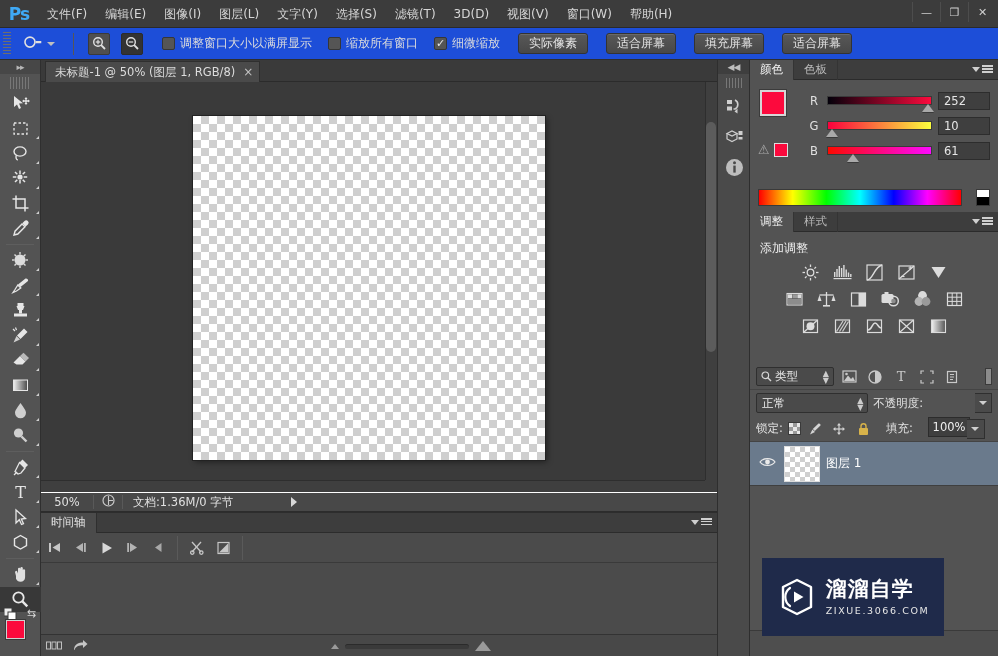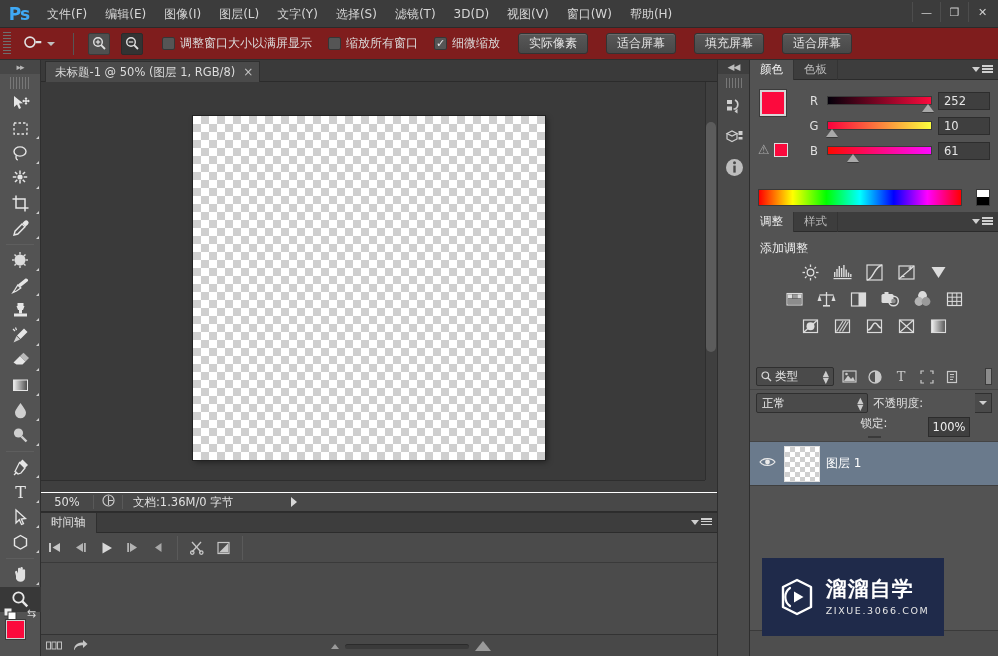--- a/index.html
+++ b/index.html
@@ -31,21 +31,21 @@
   }
   .winbtns{ position:absolute; right:2px; top:2px; display:flex; }
   .winbtn{
     width:28px; height:20px; display:flex; align-items:center; justify-content:center;
     color:#d0d0d0; font-size:11px; border-left:1px solid #4d4d4d;
   }
 
   
   .optbar{
     position:absolute; left:0; top:28px; width:998px; height:32px;
-    background:#7f1d1d;
+    background:#1d4ed8;
     border-bottom:1px solid #2e2e2e;
     display:flex; align-items:center; gap:8px;
   }
   .opt-grip{ width:8px; height:24px; margin-left:3px;
     background:repeating-linear-gradient(to bottom,#6e6e6e 0 1px,transparent 1px 3px);}
   .tool-ind{ display:flex; align-items:center; padding:0 4px 0 6px;}
   .tool-ind .mag{ font-size:15px; color:#d8d8d8; transform:rotate(-45deg); display:inline-block; }
   .tinytri{ width:0;height:0;border-left:4px solid transparent;border-right:4px solid transparent;border-top:4px solid #bfbfbf; margin-left:5px;}
   .sep-v{ width:1px; height:22px; background:#393939; border-right:1px solid #565656; margin:0 6px;}
   .optbtn{
@@ -263,21 +263,21 @@
   .lp-lab{ font-size:11.5px; color:#e2e2e2; white-space:nowrap;}
   .lp-numbox{
     height:20px; width:44px; background:#3f3f3f; border:1px solid #2c2c2c;
     display:flex;align-items:center;justify-content:center; font-size:11.5px; color:#efefef;margin-top:48px;
   }
   .lp-numarrow{
     height:20px; width:18px; background:#4a4a4a; border:1px solid #2f2f2f; border-left:none;
     display:flex;align-items:center;justify-content:center;
   }
   .lp-row3{ height:26px; display:flex; align-items:center; padding:0 6px; gap:5px;
-    border-bottom:1px solid #444;flex-direction:column;}
+    border-bottom:1px solid #444;}
   .lock-icon{ width:19px;height:19px; display:flex;align-items:center;justify-content:center; color:#d4d4d4; font-size:12px;}
   .lock-icon.chk{ background-image:
       linear-gradient(45deg,#9a9a9a 25%,transparent 25%,transparent 75%,#9a9a9a 75%),
       linear-gradient(45deg,#9a9a9a 25%,transparent 25%,transparent 75%,#9a9a9a 75%);
       background-size:8px 8px; background-position:0 0,4px 4px; background-color:#e8e8e8;
       width:13px;height:13px; border:1px solid #3a3a3a;}
   .layerlist{ position:absolute; left:0; top:78px; right:0; bottom:28px; background:#535353; overflow:hidden;}
   .layerrow{
     height:44px; display:flex; align-items:center; background:#6a7a8c;
     border-bottom:1px solid #3f3f3f; padding:0 6px; gap:6px;

